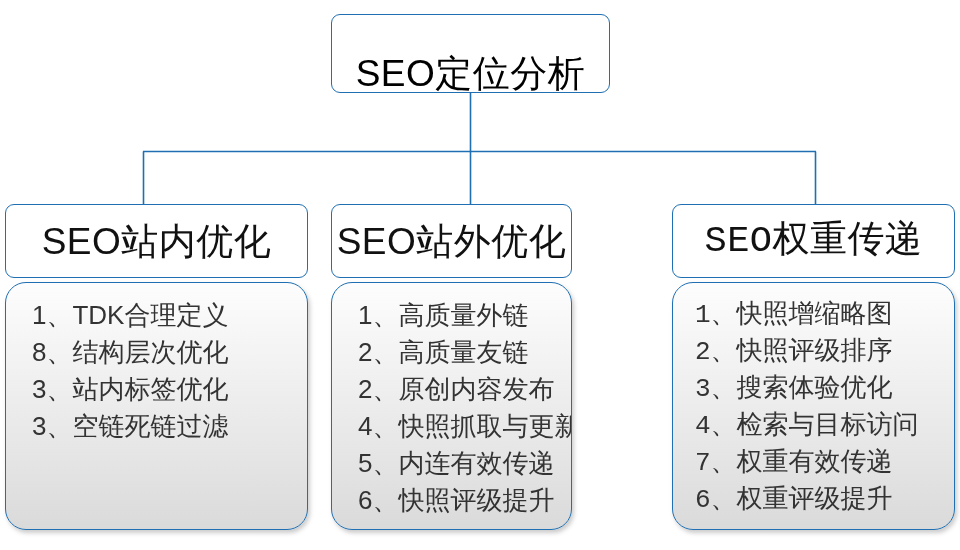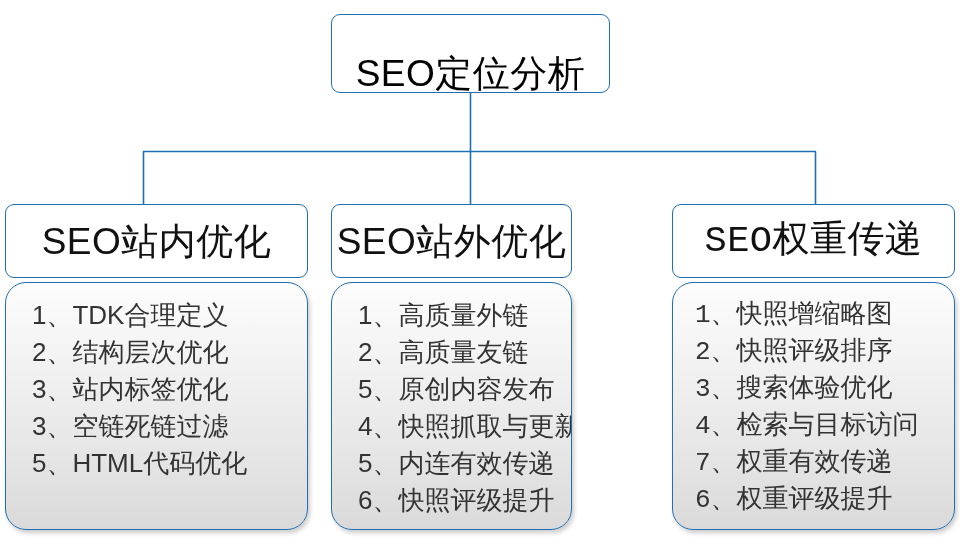--- a/index.html
+++ b/index.html
@@ -135,37 +135,36 @@
     <div class="root-title">SEO定位分析</div>
   </div>
 
   <div class="column col-1">
     <div class="col-header">
       <div class="col-header-title">SEO站内优化</div>
     </div>
     <div class="col-body">
       <ul class="item-list">
         <li class="item">1、TDK合理定义</li>
-        <li class="item">2、结构层次优化</li>
+        <li class="item">8、结构层次优化</li>
         <li class="item">3、站内标签优化</li>
         <li class="item">3、空链死链过滤</li>
-        <li class="item">5、HTML代码优化</li>
       </ul>
     </div>
   </div>
 
   <div class="column col-2">
     <div class="col-header">
       <div class="col-header-title">SEO站外优化</div>
     </div>
     <div class="col-body">
       <ul class="item-list">
         <li class="item">1、高质量外链</li>
         <li class="item">2、高质量友链</li>
-        <li class="item">5、原创内容发布</li>
+        <li class="item">2、原创内容发布</li>
         <li class="item">4、快照抓取与更新</li>
         <li class="item">5、内连有效传递</li>
         <li class="item">6、快照评级提升</li>
       </ul>
     </div>
   </div>
 
   <div class="column col-3">
     <div class="col-header">
       <div class="col-header-title">SEO权重传递</div>

